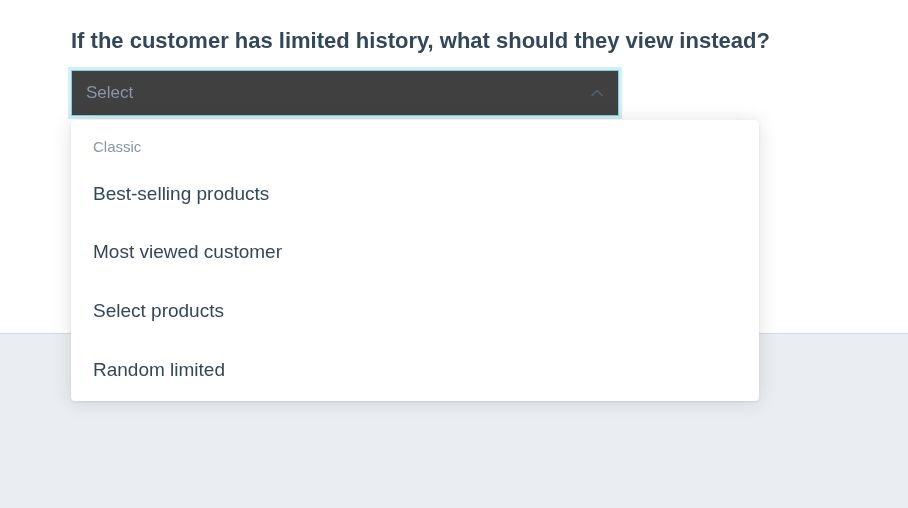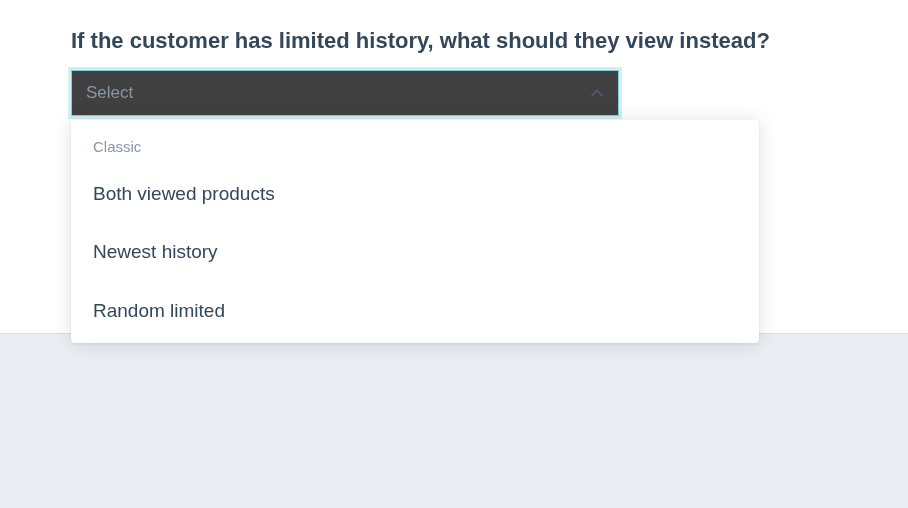--- a/index.html
+++ b/index.html
@@ -106,18 +106,19 @@
       <span class="select-placeholder">Select</span>
       <span class="chevron-up">
         <svg viewBox="0 0 12 8" fill="none">
           <path d="M1 6.5L6 1.5L11 6.5" stroke="#516173" stroke-width="1.6" stroke-linecap="round" stroke-linejoin="round"></path>
         </svg>
       </span>
     </div>
 
     <div class="dropdown-panel">
       <div class="dropdown-group-label">Classic</div>
-      <div class="dropdown-option">Both viewed products</div>
-      <div class="dropdown-option">Newest history</div>
+      <div class="dropdown-option">Best-selling products</div>
+      <div class="dropdown-option">Most viewed customer</div>
+      <div class="dropdown-option">Select products</div>
       <div class="dropdown-option">Random limited</div>
     </div>
   </div>
 </div>
 
 </body></html>

